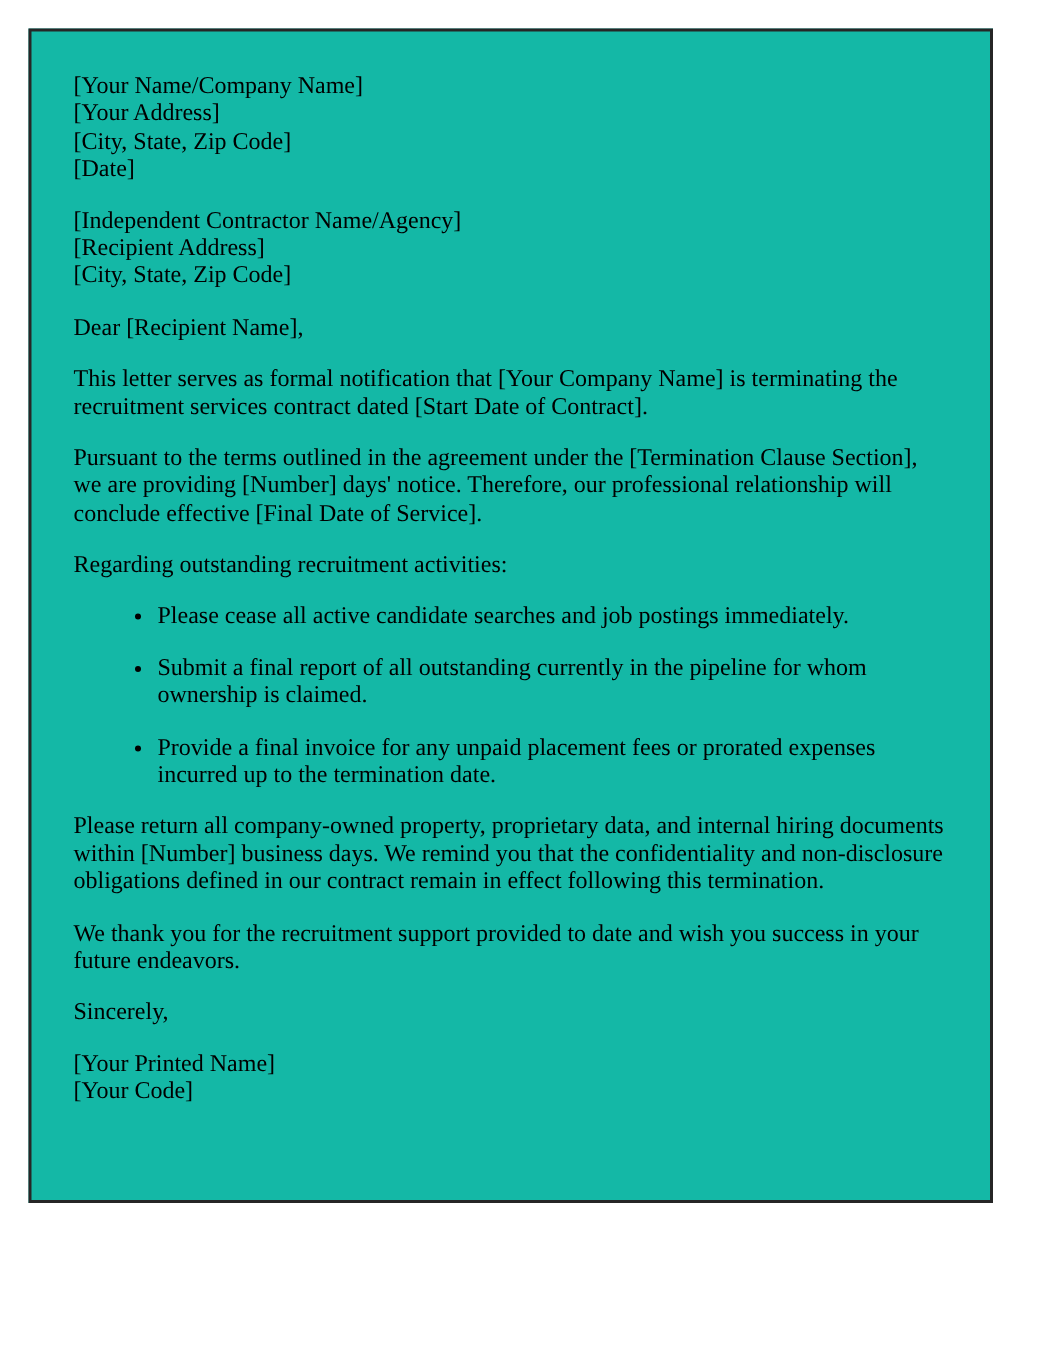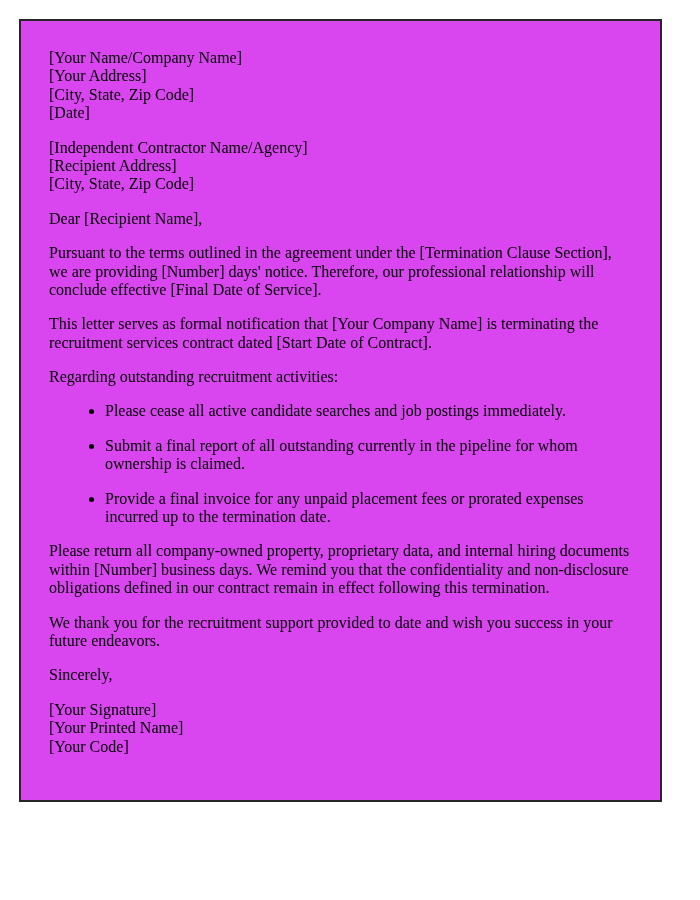--- a/index.html
+++ b/index.html
@@ -23,21 +23,21 @@
   .letter {
     position: absolute;
     left: 19px;
     top: 19px;
     width: 643px;
     height: 783px;
     box-sizing: border-box;
     border: 2px solid #262626;
     padding: 28px 30px 24px 28px;
     overflow: hidden;
-    background: #d946ef;
+    background: #14b8a6;
   }
   .letter p {
     margin: 16px 0;
     line-height: 1.15;
   }
   .letter > :first-child {
     margin-top: 0;
   }
   .line {
     display: block;
@@ -69,38 +69,37 @@
 
     <p>
       <span class="line">[Independent Contractor Name/Agency]</span>
       <span class="line">[Recipient Address]</span>
       <span class="line">[City, State, Zip Code]</span>
     </p>
 
 
     <p>Dear [Recipient Name],</p>
 
+    <p>This letter serves as formal notification that [Your Company Name] is terminating the recruitment services contract dated [Start Date of Contract].</p>
+
     <p>Pursuant to the terms outlined in the agreement under the [Termination Clause Section], we are providing [Number] days' notice. Therefore, our professional relationship will conclude effective [Final Date of Service].</p>
-
-    <p>This letter serves as formal notification that [Your Company Name] is terminating the recruitment services contract dated [Start Date of Contract].</p>
 
     <p>Regarding outstanding recruitment activities:</p>
 
     <ul class="bullets">
       <li>Please cease all active candidate searches and job postings immediately.</li>
       <li>Submit a final report of all outstanding currently in the pipeline for whom ownership is claimed.</li>
       <li>Provide a final invoice for any unpaid placement fees or prorated expenses incurred up to the termination date.</li>
     </ul>
 
     <p>Please return all company-owned property, proprietary data, and internal hiring documents within [Number] business days. We remind you that the confidentiality and non-disclosure obligations defined in our contract remain in effect following this termination.</p>
 
     <p>We thank you for the recruitment support provided to date and wish you success in your future endeavors.</p>
 
     <p>Sincerely,</p>
 
     <p>
-      <span class="line">[Your Signature]</span>
       <span class="line">[Your Printed Name]</span>
       <span class="line">[Your Code]</span>
     </p>
 
   </div>
 </div>
 
 </body></html>

